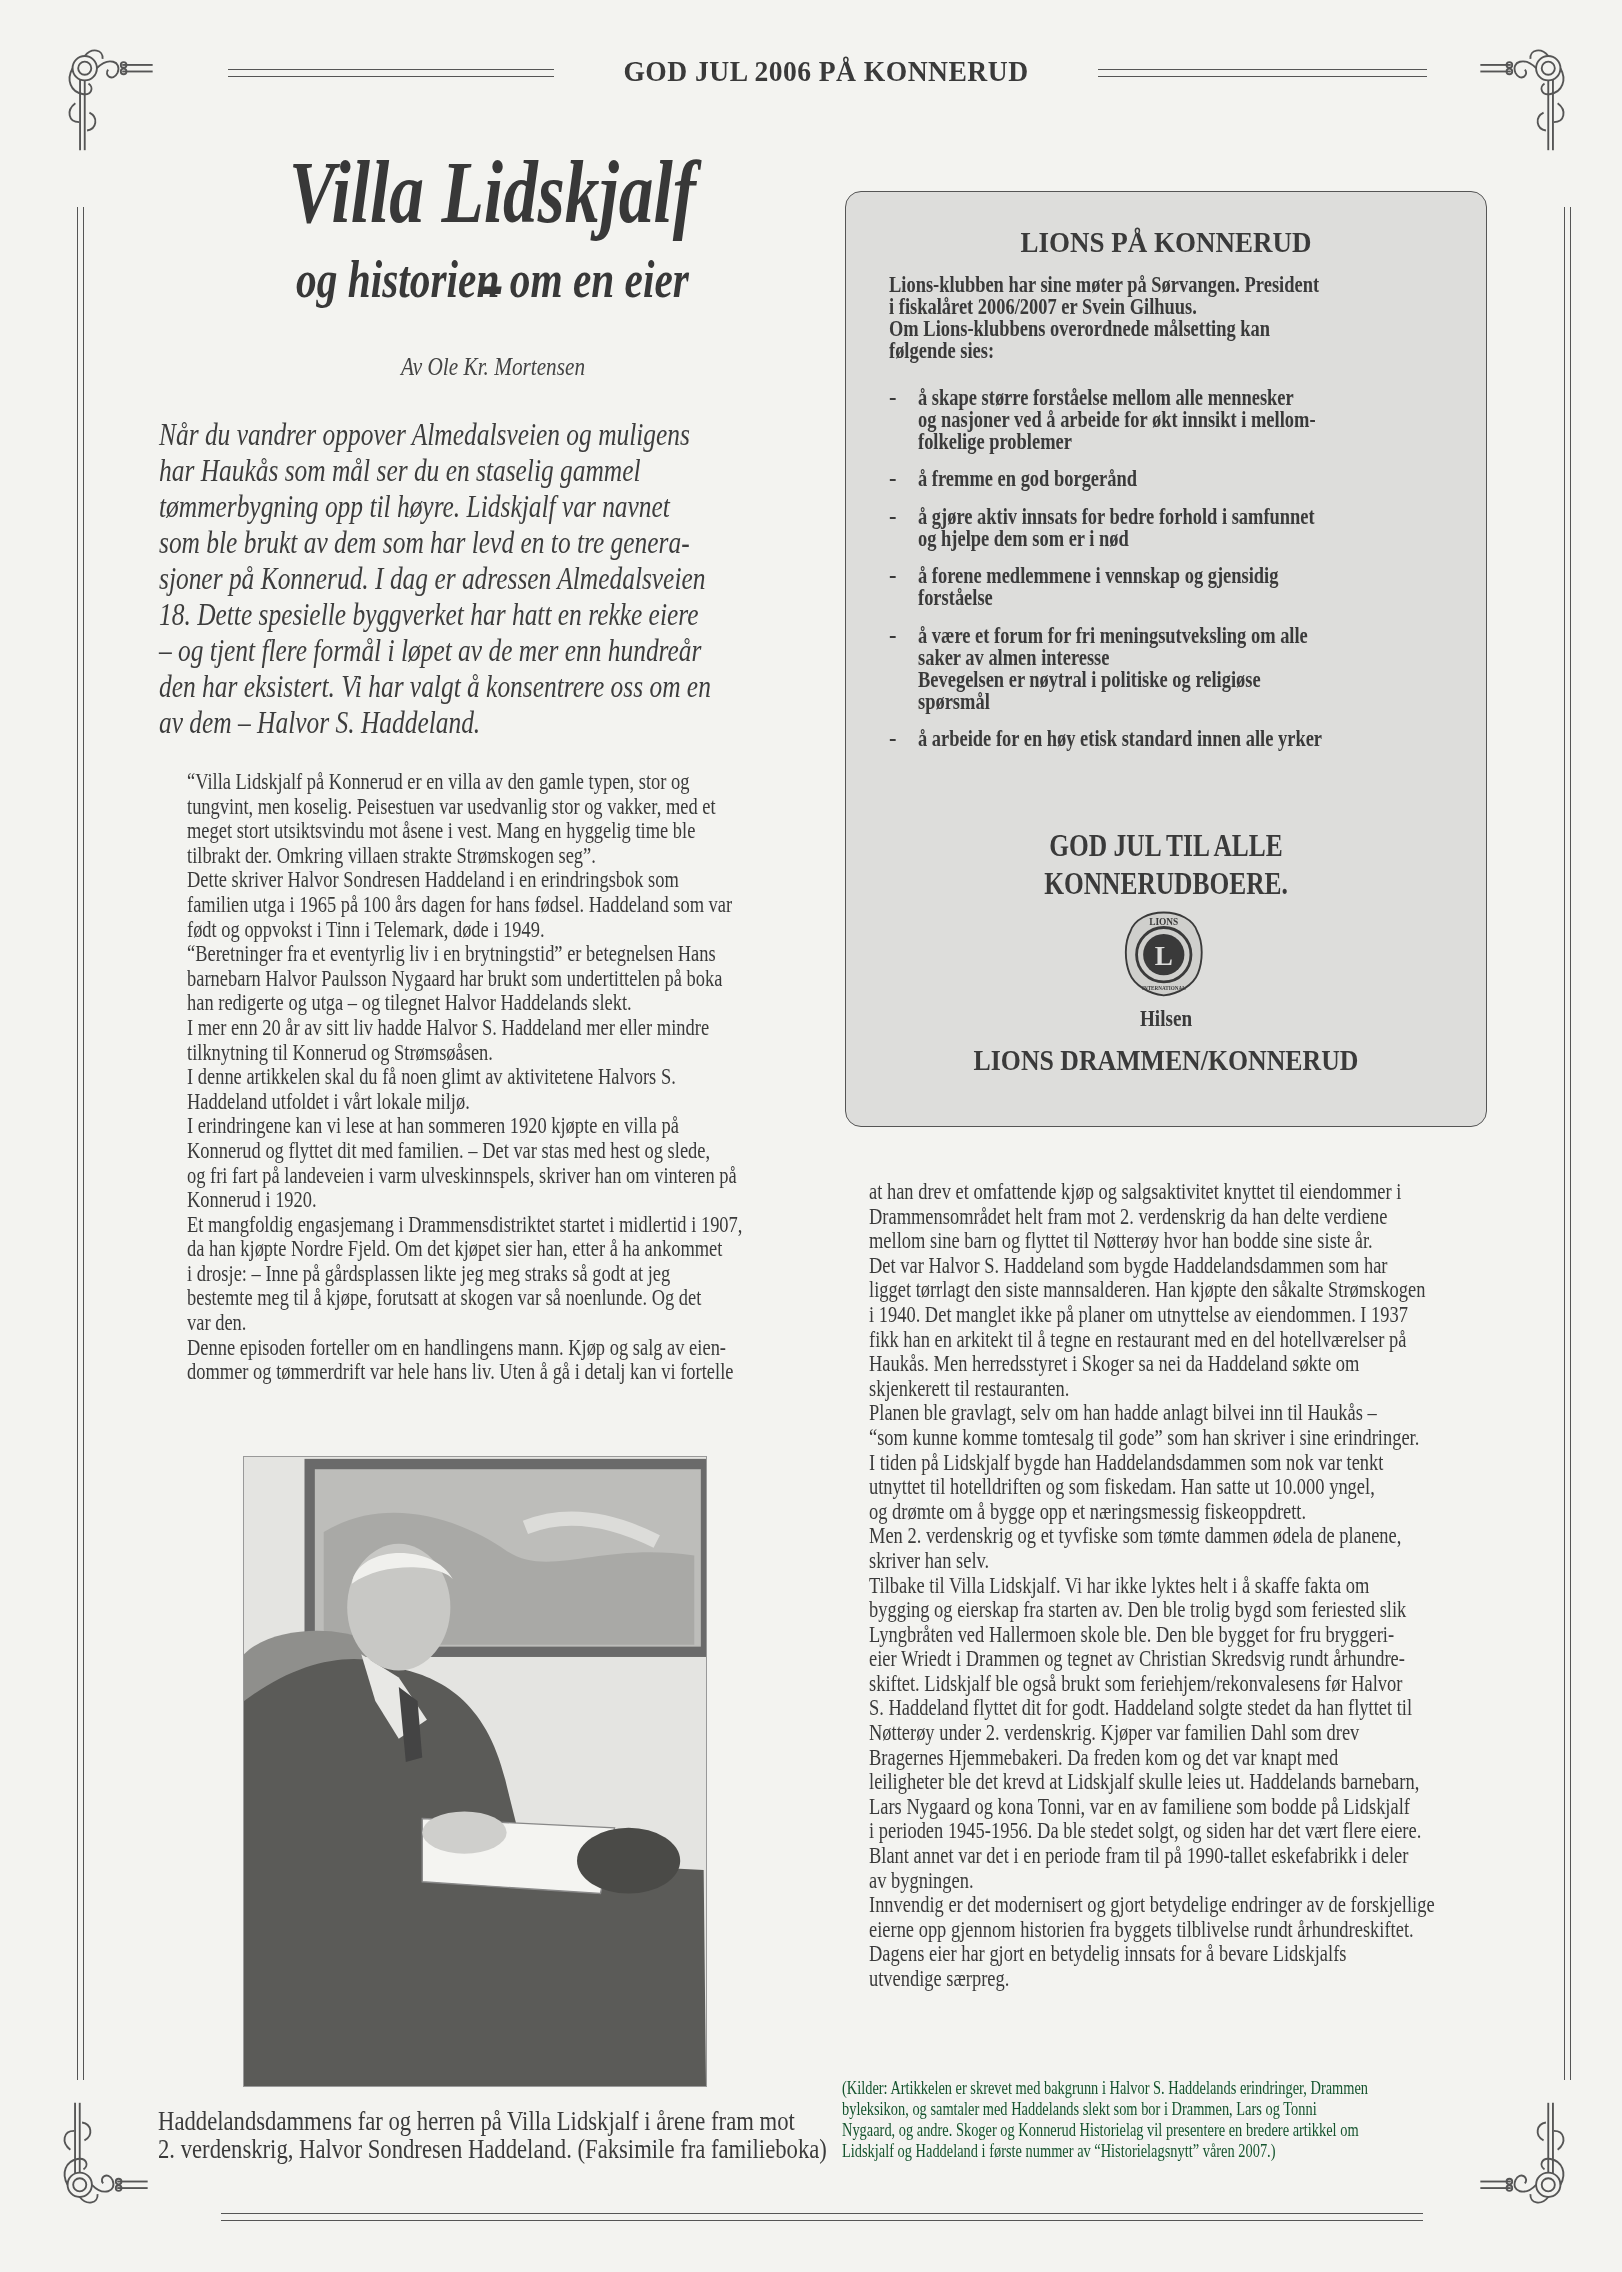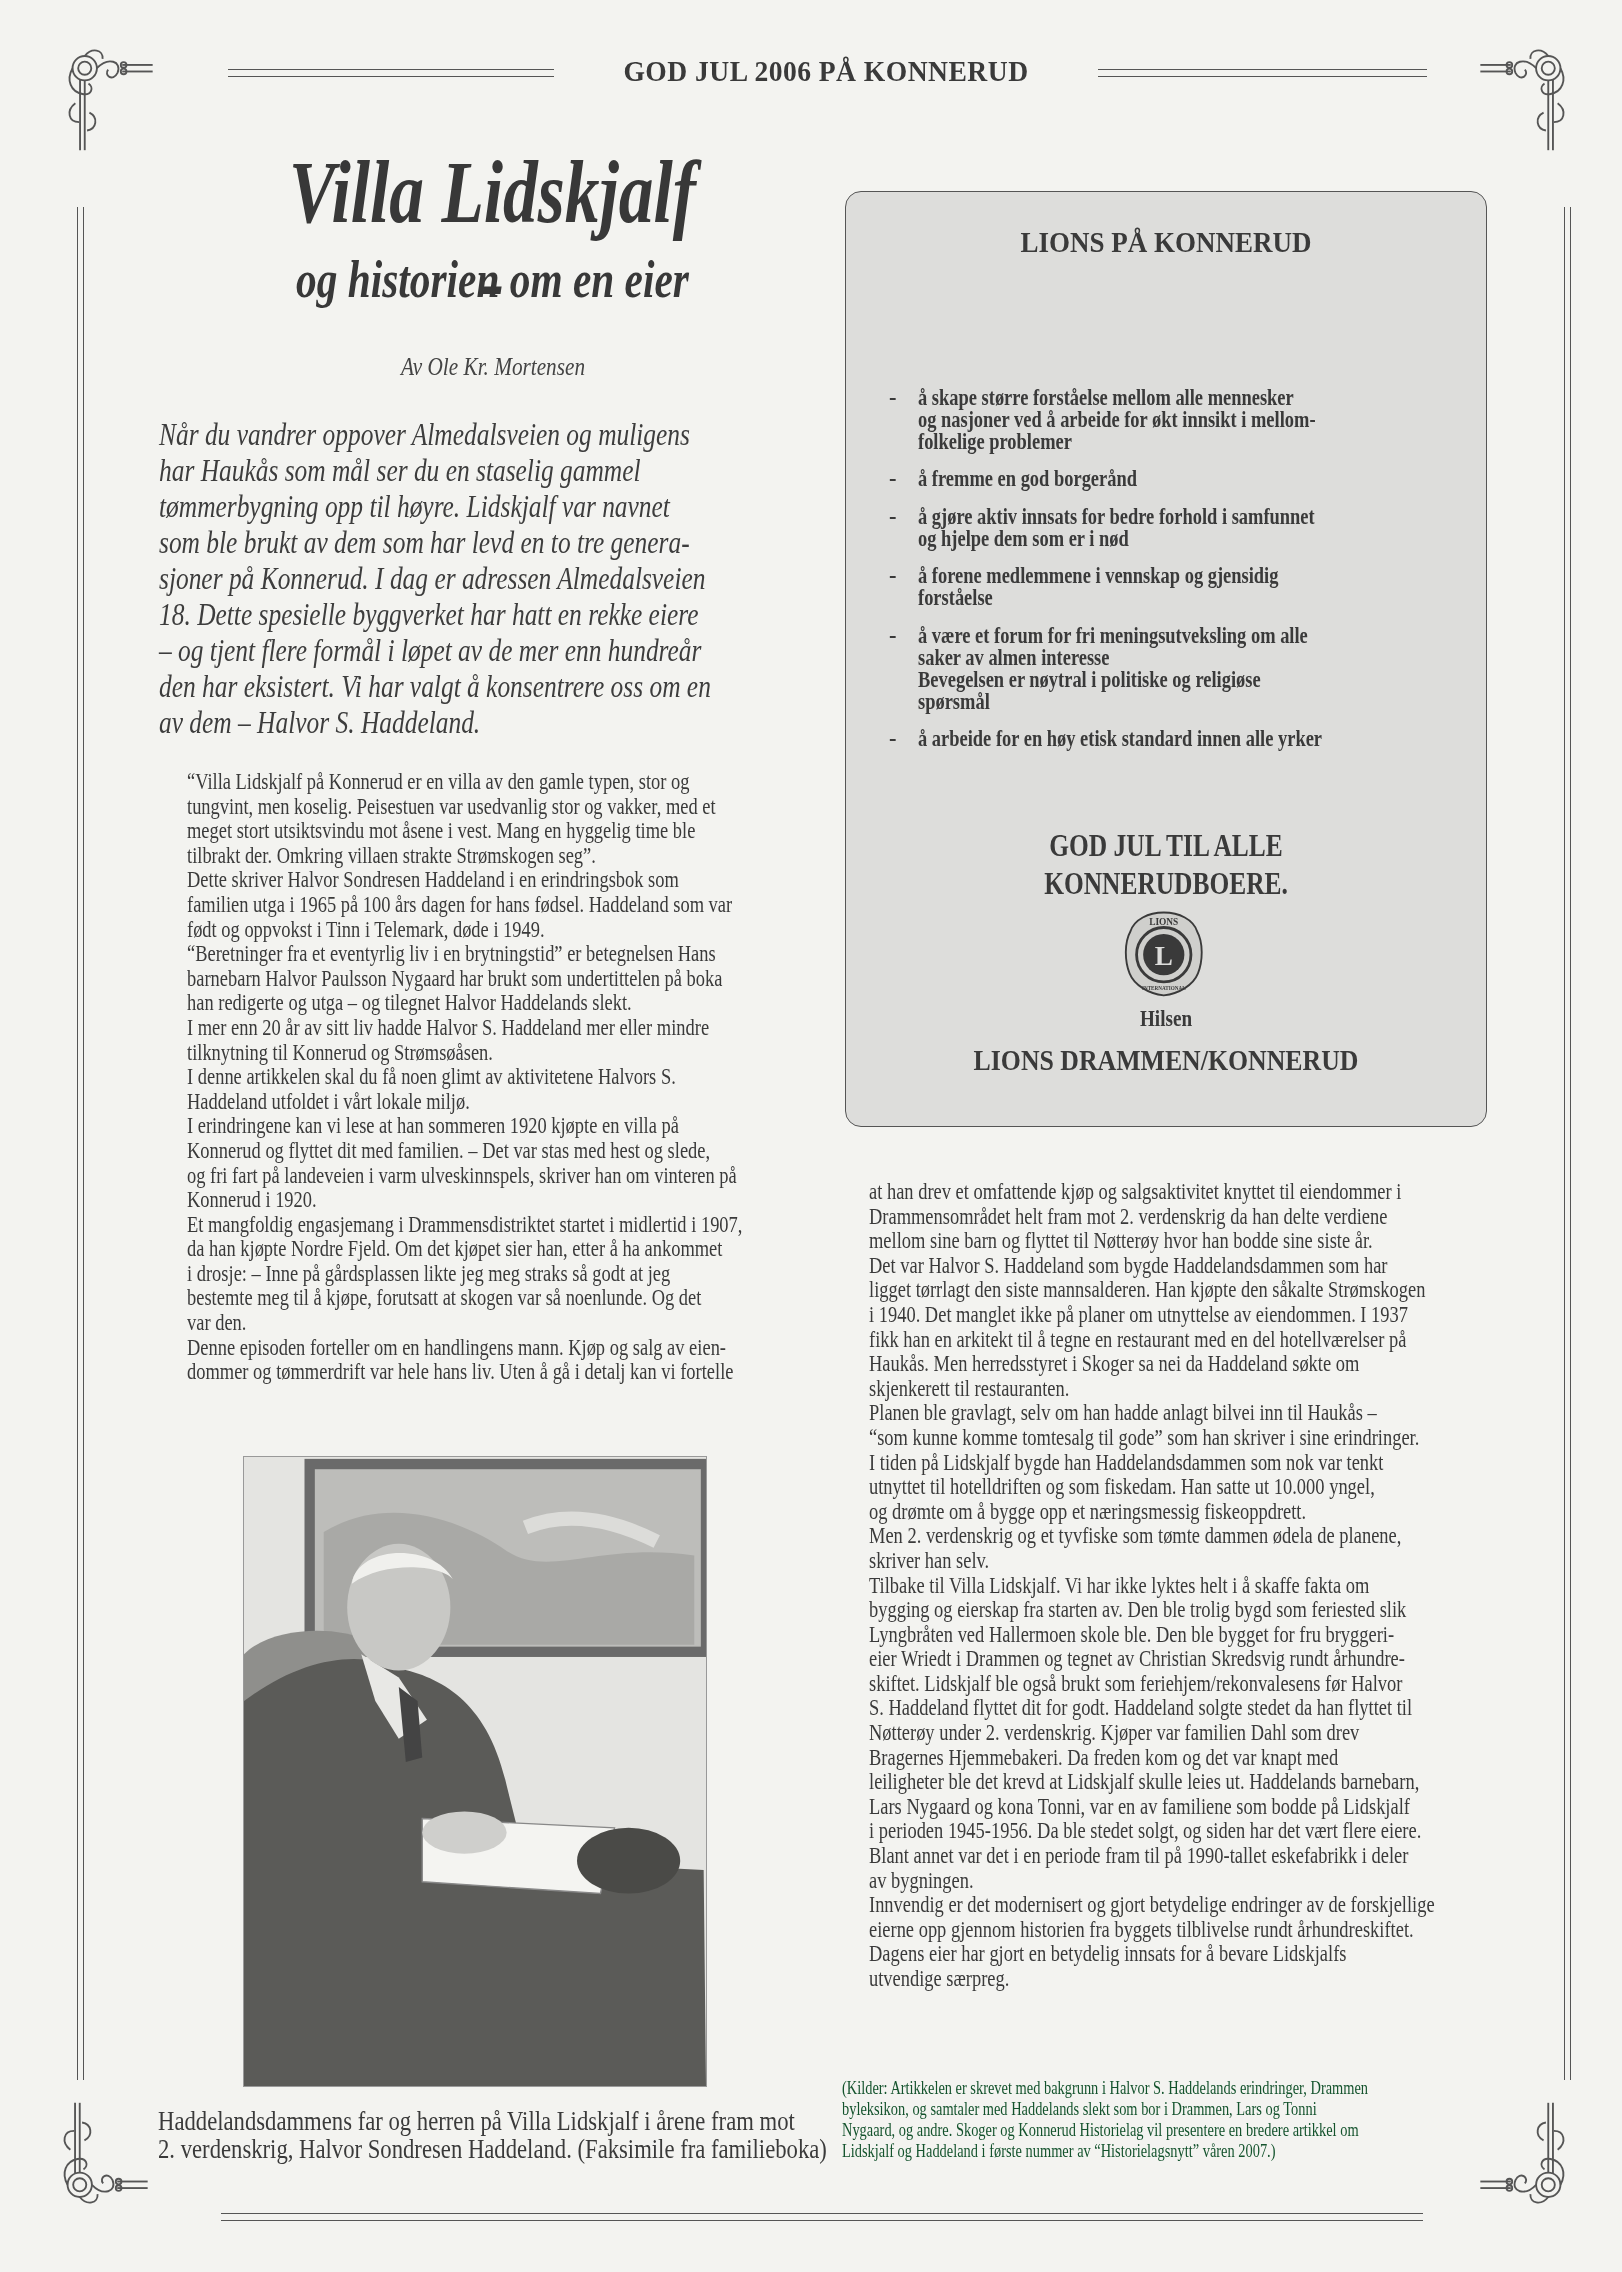--- a/index.html
+++ b/index.html
@@ -280,20 +280,26 @@
   </svg>
 </div>
 
 <div class="caption">
   <p>Haddelandsdammens far og herren på Villa Lidskjalf i årene fram mot</p>
   <p>2. verdenskrig, Halvor Sondresen Haddeland. (Faksimile fra familieboka)</p>
 </div>
 
 <div class="lions">
   <div class="l-title">LIONS PÅ KONNERUD</div>
+  <div class="l-intro">
+    <p>Lions-klubben har sine møter på Sørvangen. President</p>
+    <p>i fiskalåret 2006/2007 er Svein Gilhuus.</p>
+    <p>Om Lions-klubbens overordnede målsetting kan</p>
+    <p>følgende sies:</p>
+  </div>
   <ul id="lions-goals">
       <li class="g1">
         <span class="dash">-</span>
         <div class="txt">
           <p>å skape større forståelse mellom alle mennesker</p>
           <p>og nasjoner ved å arbeide for økt innsikt i mellom-</p>
           <p>folkelige problemer</p>
         </div>
       </li>
       <li class="g2">

